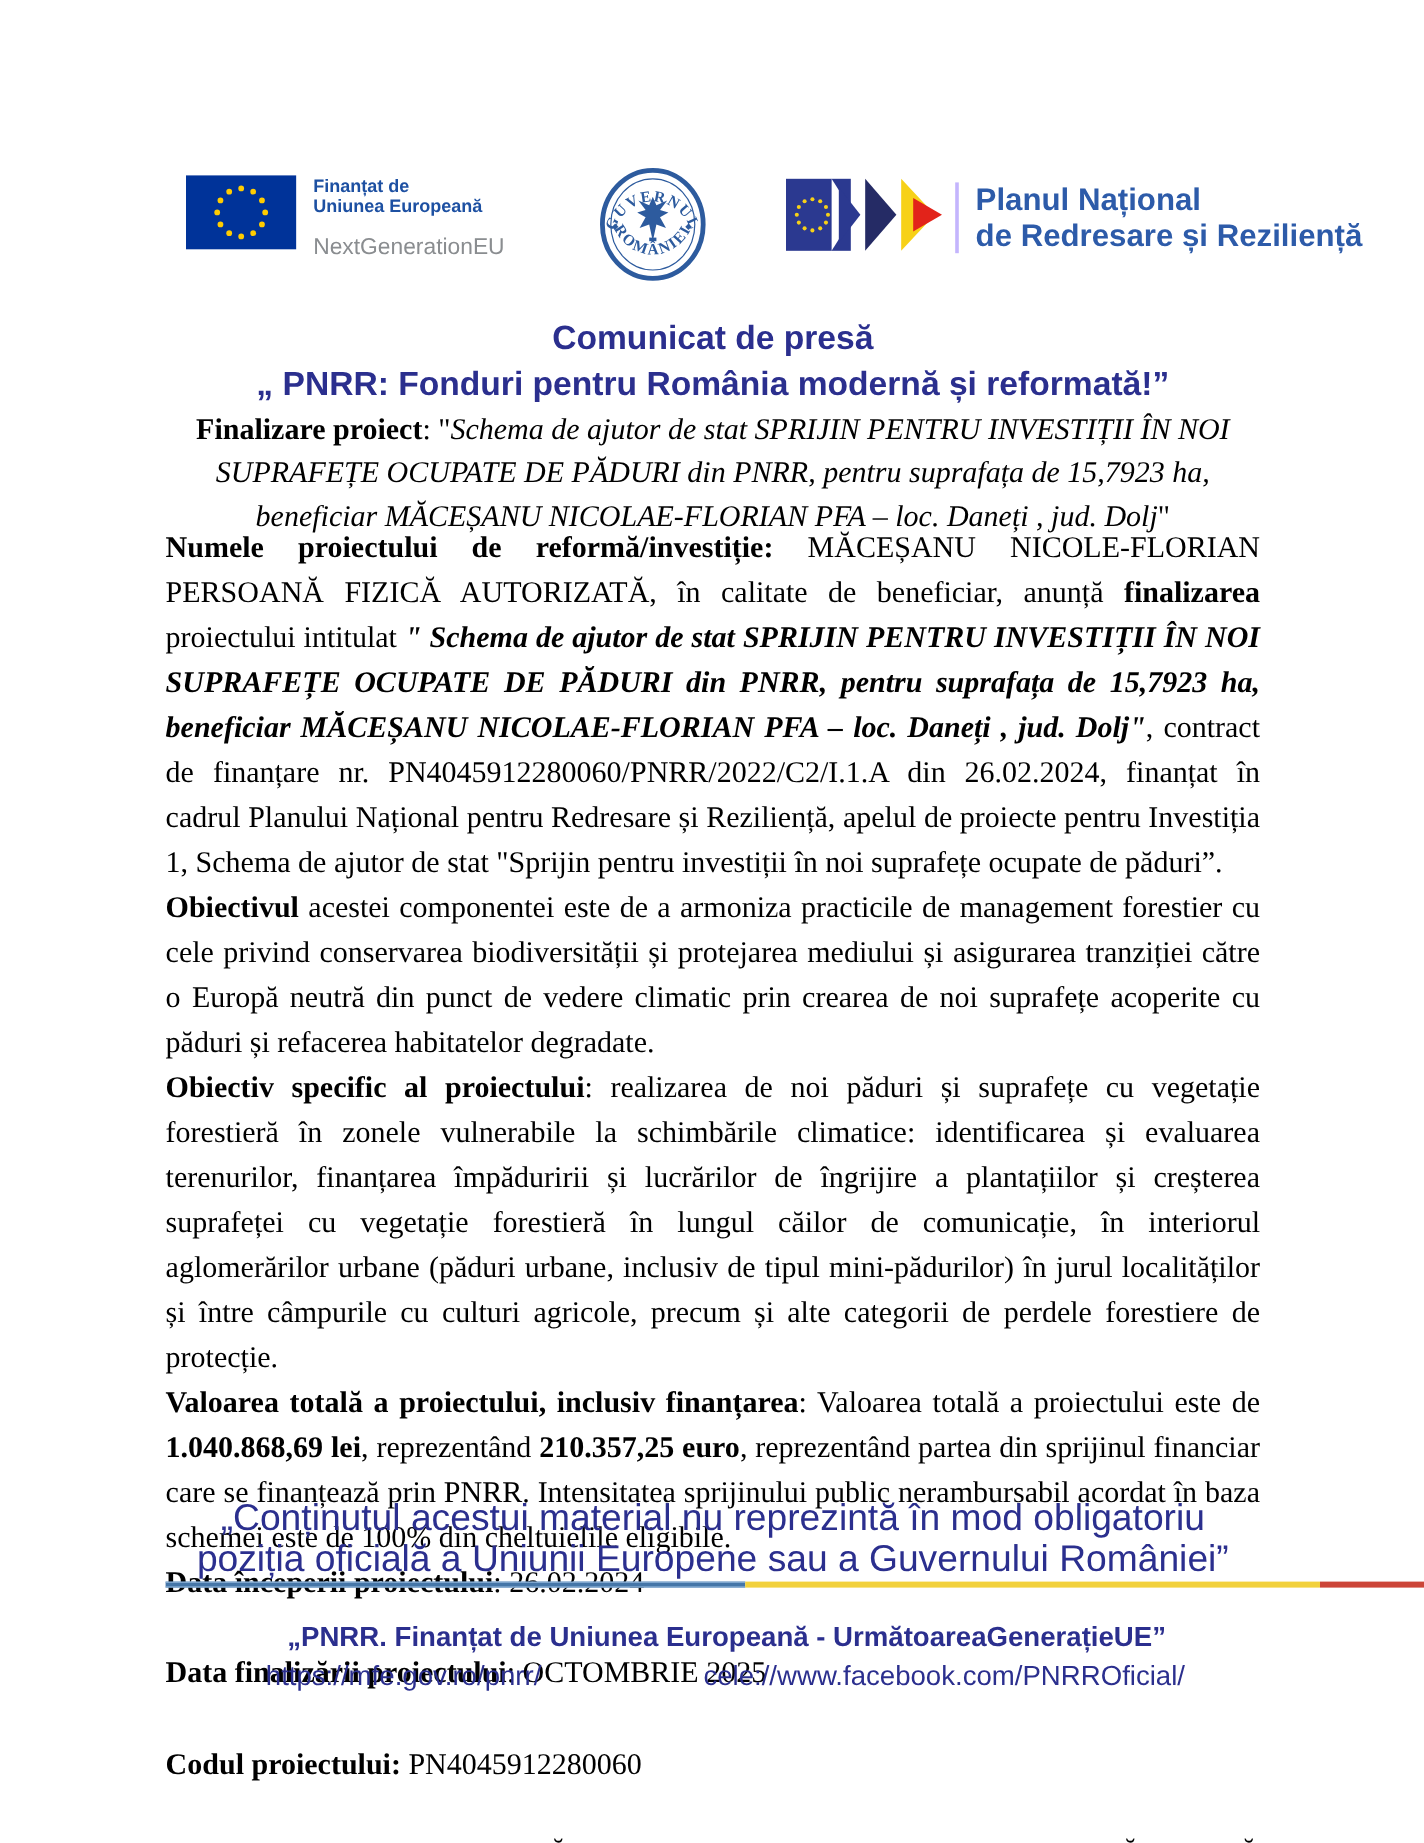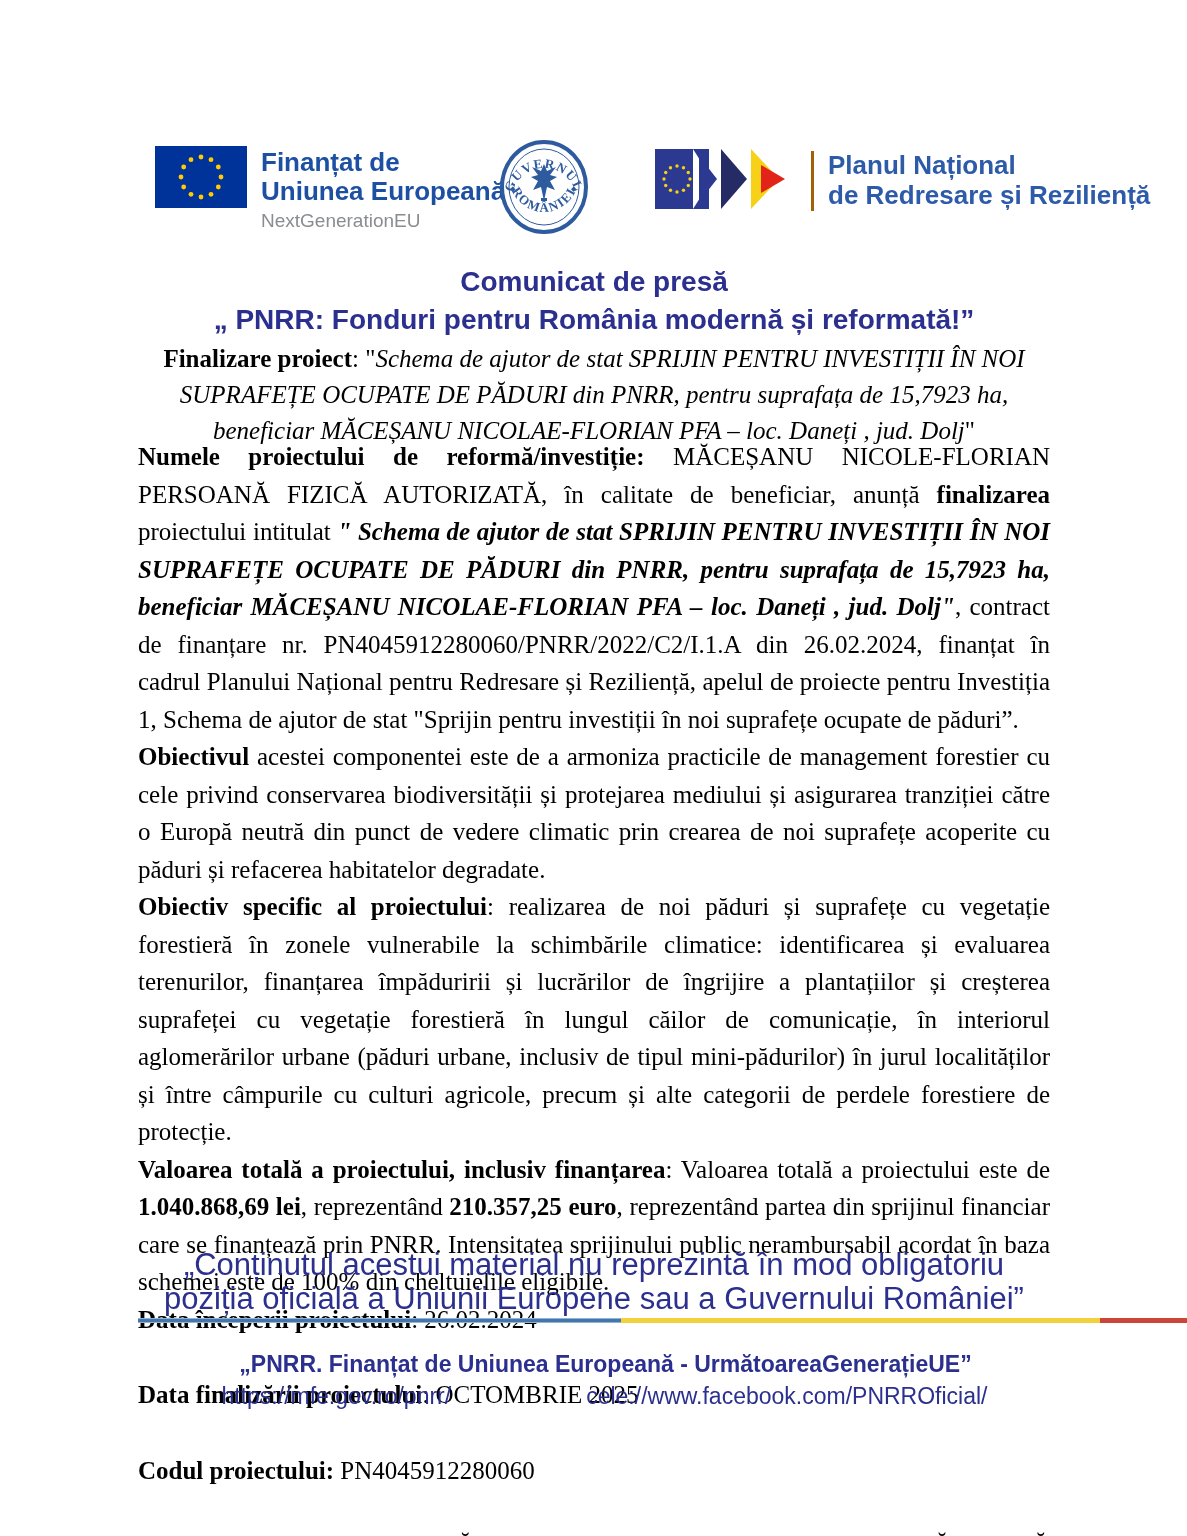--- a/index.html
+++ b/index.html
@@ -14,28 +14,28 @@
   }
   
   .logos{
     position:absolute;left:0;top:138px;width:1187px;height:100px;
     display:flex;align-items:flex-start;
     padding:0;box-sizing:border-box;
   }
   .eu-logo{position:absolute;left:155px;top:8px;display:flex;align-items:flex-start;}
   .eu-logo .flag{flex:0 0 auto;}
   .eu-logo .txt{margin-left:14px;font-family:"Liberation Sans","DejaVu Sans",sans-serif;line-height:1.12;padding-top:2px;}
-  .eu-logo .l1,.eu-logo .l2{font-weight:bold;font-size:26px;color:#1d50a2;}
-  .eu-logo .l3{font-size:19px;color:#8a8d90;margin-top:4px;}
+  .eu-logo .l1,.eu-logo .l2{font-weight:bold;font-size:15px;color:#1d50a2;}
+  .eu-logo .l3{font-size:19px;color:#8a8d90;margin-top:14px;}
   .gov-seal{position:absolute;left:498px;top:0;}
   .pnrr-logo{position:absolute;left:655px;top:6px;display:flex;align-items:center;}
   .pnrr-logo .txt{
     font-family:"Liberation Sans","DejaVu Sans",sans-serif;
     font-weight:bold;color:#2d5ba9;font-size:26px;line-height:1.15;
-    border-left:3px solid #a16207;padding-left:14px;margin-left:24px;
+    border-left:3px solid #c4b5fd;padding-left:14px;margin-left:9px;
   }
   
   .title-block{
     position:absolute;left:138px;top:263px;width:912px;
     text-align:center;
   }
   .title-sans{
     font-family:"Liberation Sans","DejaVu Sans",sans-serif;
     font-weight:bold;color:#2b2f8e;font-size:28px;line-height:1.34;
   }

